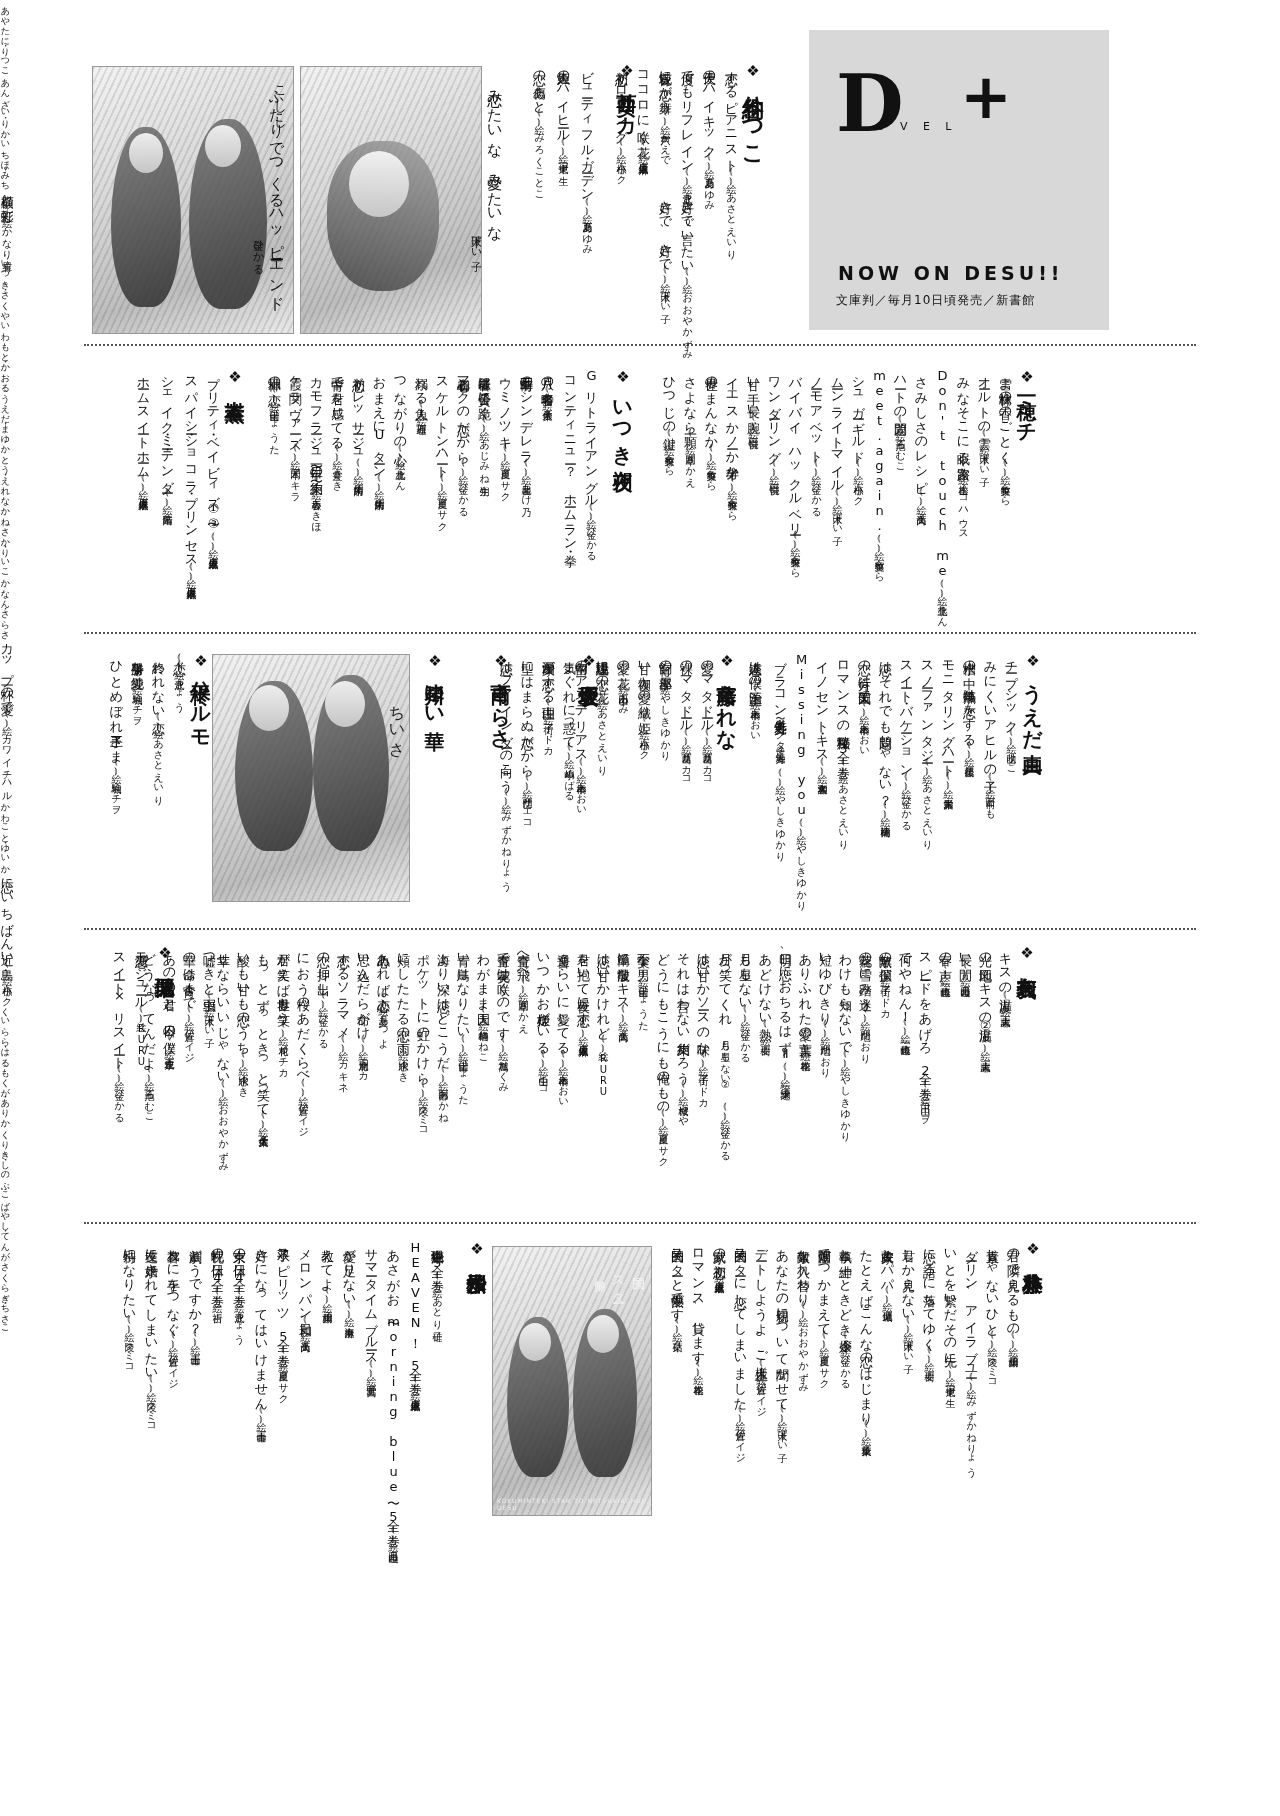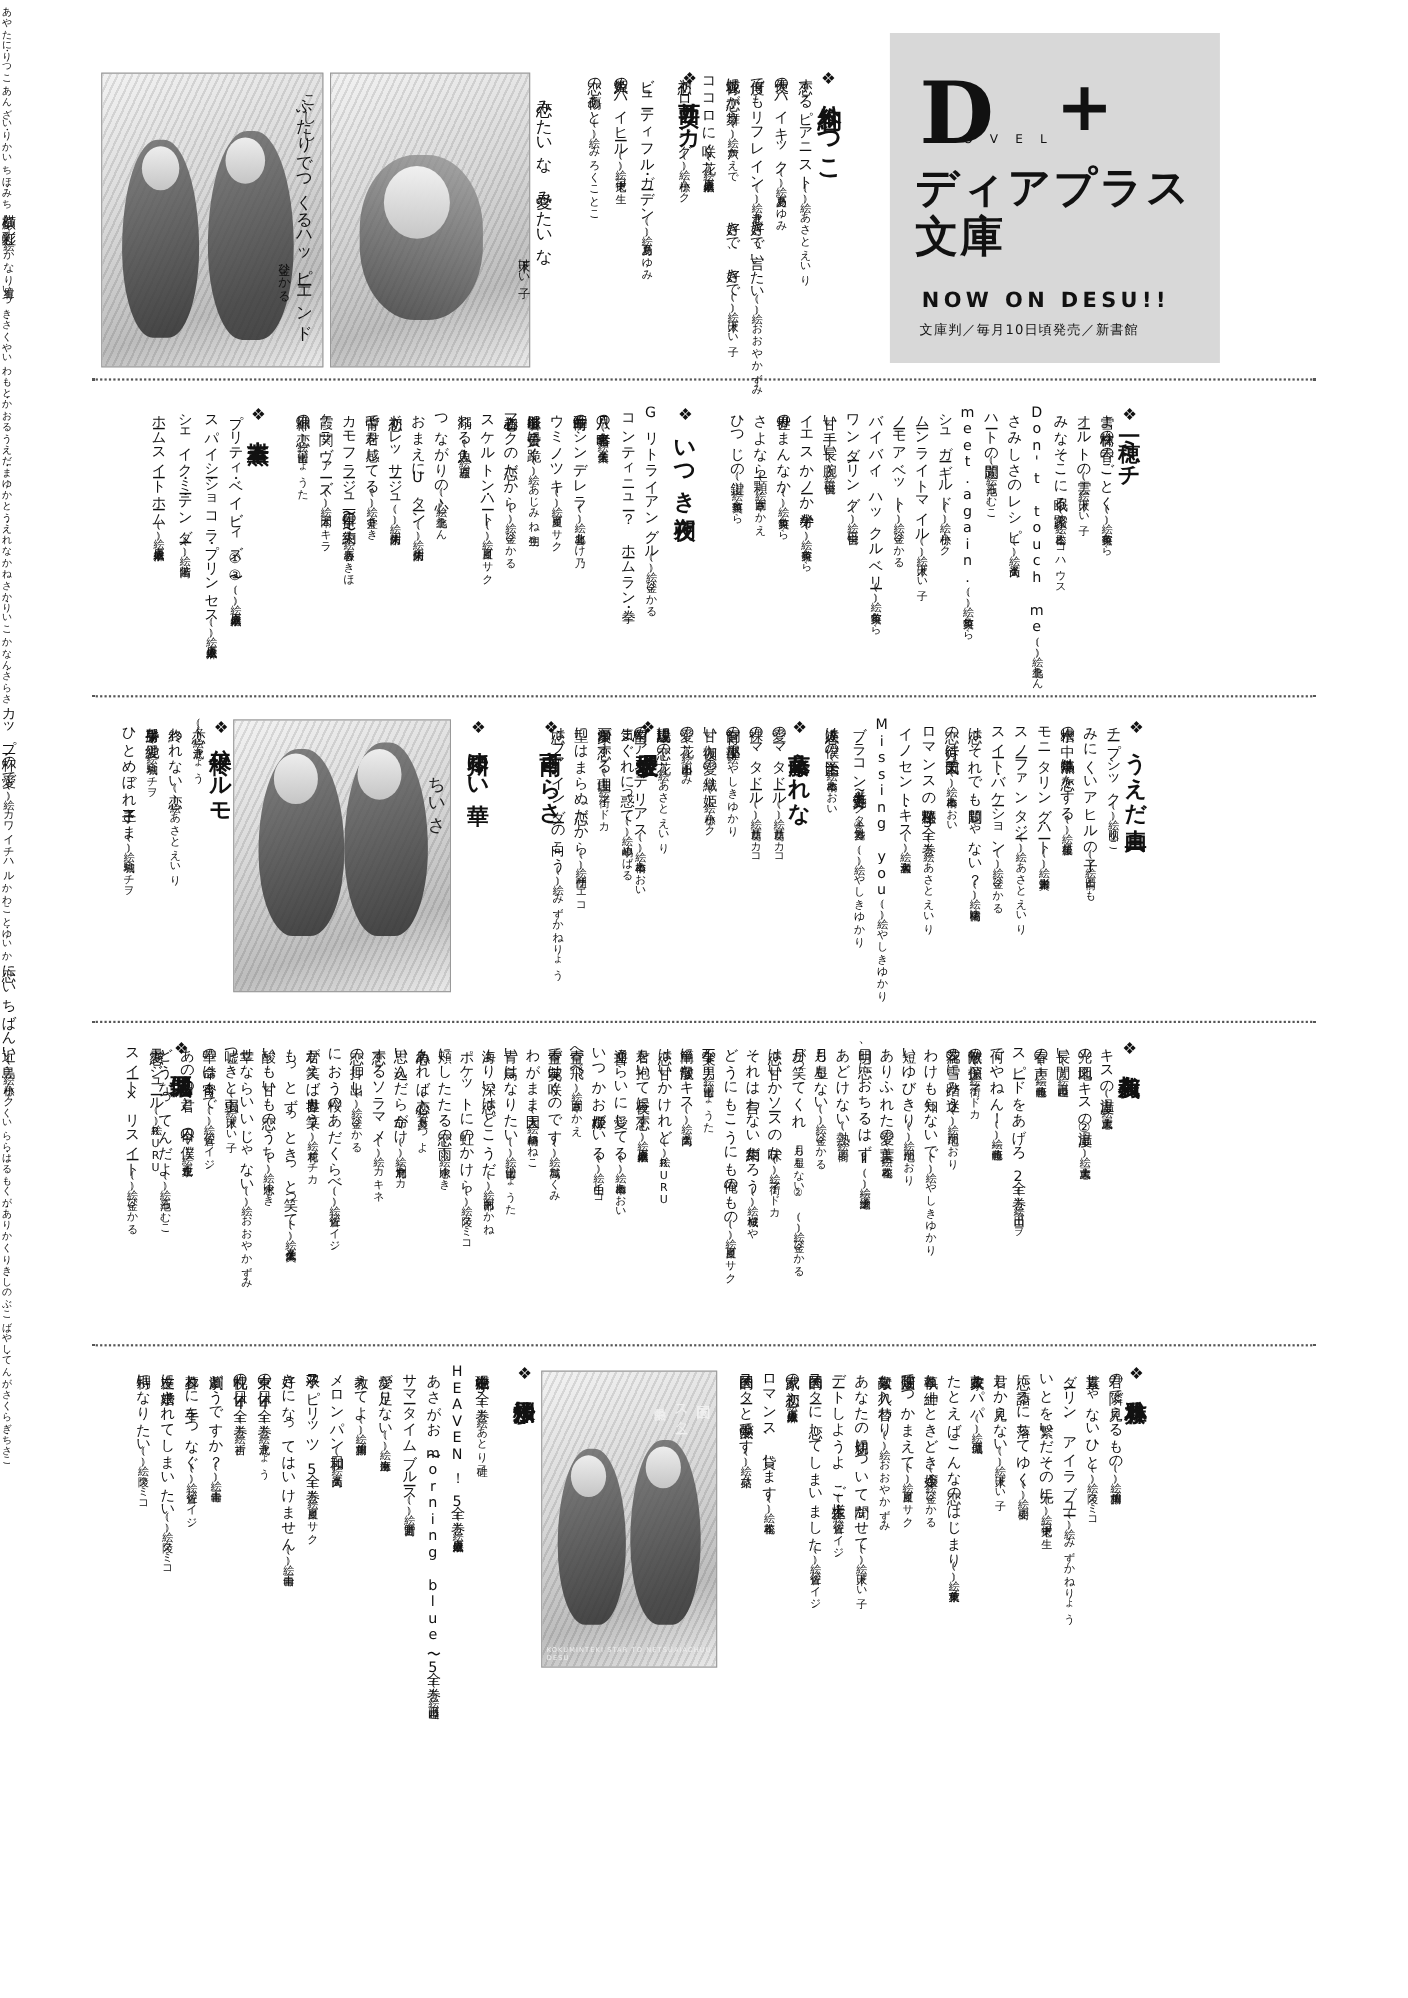--- a/index.html
+++ b/index.html
@@ -89,22 +89,20 @@
 </style>
 </head>
 <body>
 
 <div class="page">
 
   <div class="logo-box"></div>
   <div class="logo-d">D</div>
   <div class="logo-plus">+</div>
   <div class="logo-novel">N O V E L</div>
-  <div class="logo-jp" style="white-space:pre-line">ディアプラス
-文庫</div>
   <div class="logo-sale">NOW ON DESU!!</div>
   <div class="logo-sub">文庫判／毎月10日頃発売／新書館</div>
 
   <div class="img" style="left:92px;top:66px;width:200px;height:266px;">
     <div class="ph"></div>
     <div class="fig" style="left:18px;top:60px;width:70px;height:180px;"></div>
     <div class="fig" style="left:96px;top:52px;width:78px;height:190px;"></div>
     <div class="lt" style="left:36px;top:66px;width:34px;height:40px;"></div>
     <div class="lt" style="left:112px;top:58px;width:36px;height:42px;"></div>
     <div class="v" style="position:absolute;right:6px;top:10px;font-size:13px;color:#222;">こしし</div>

